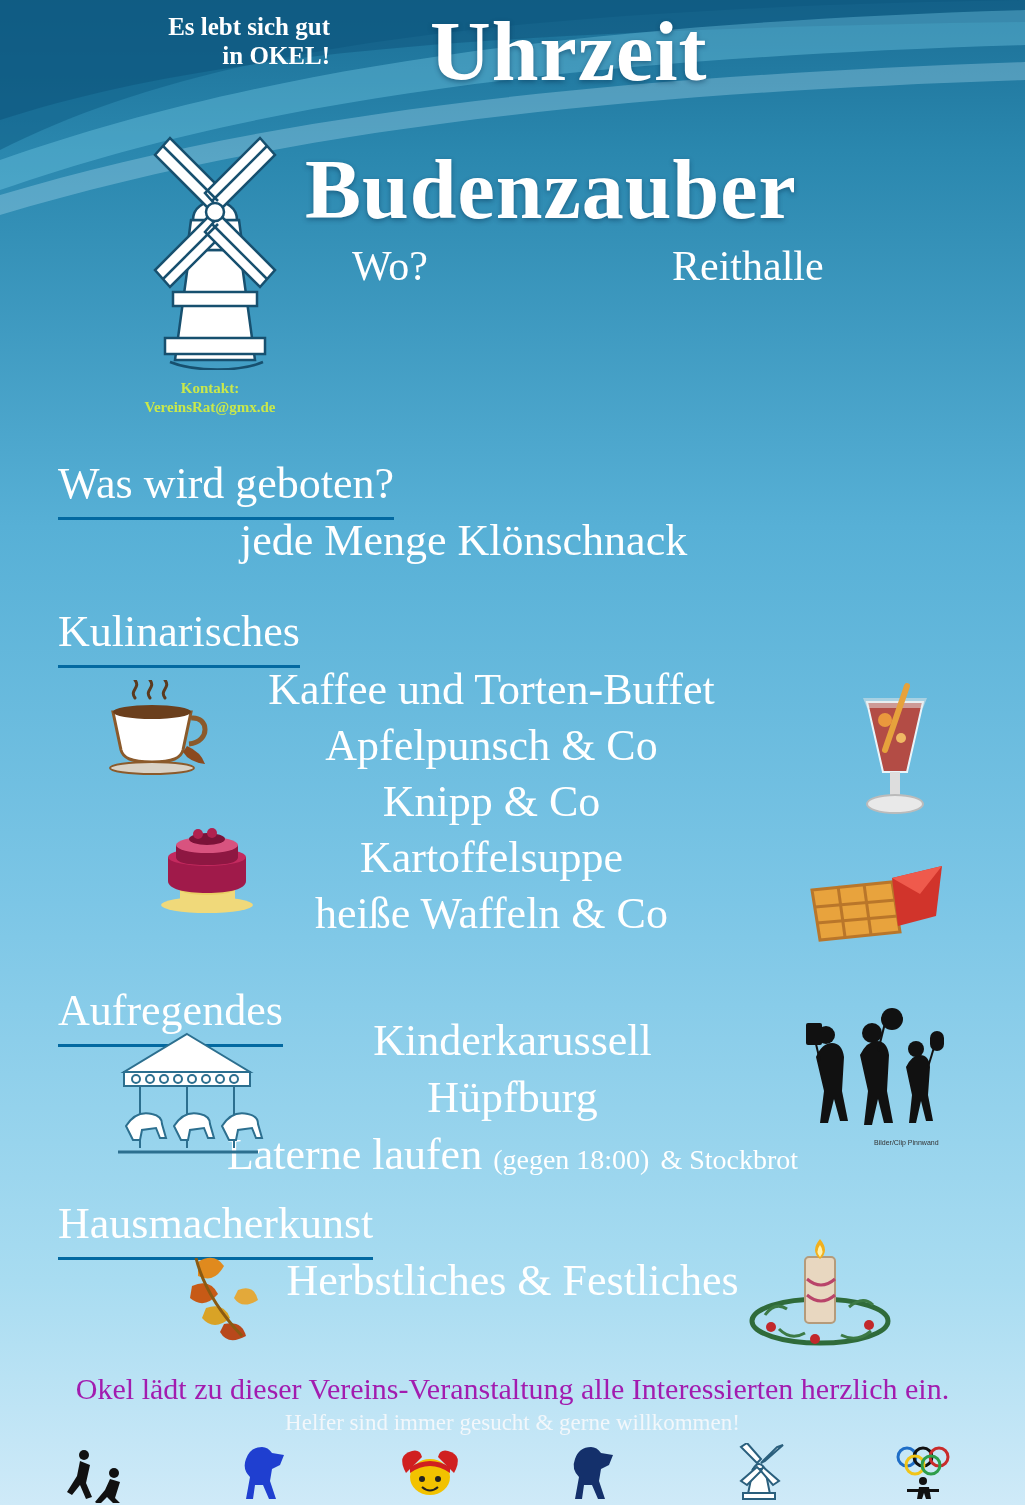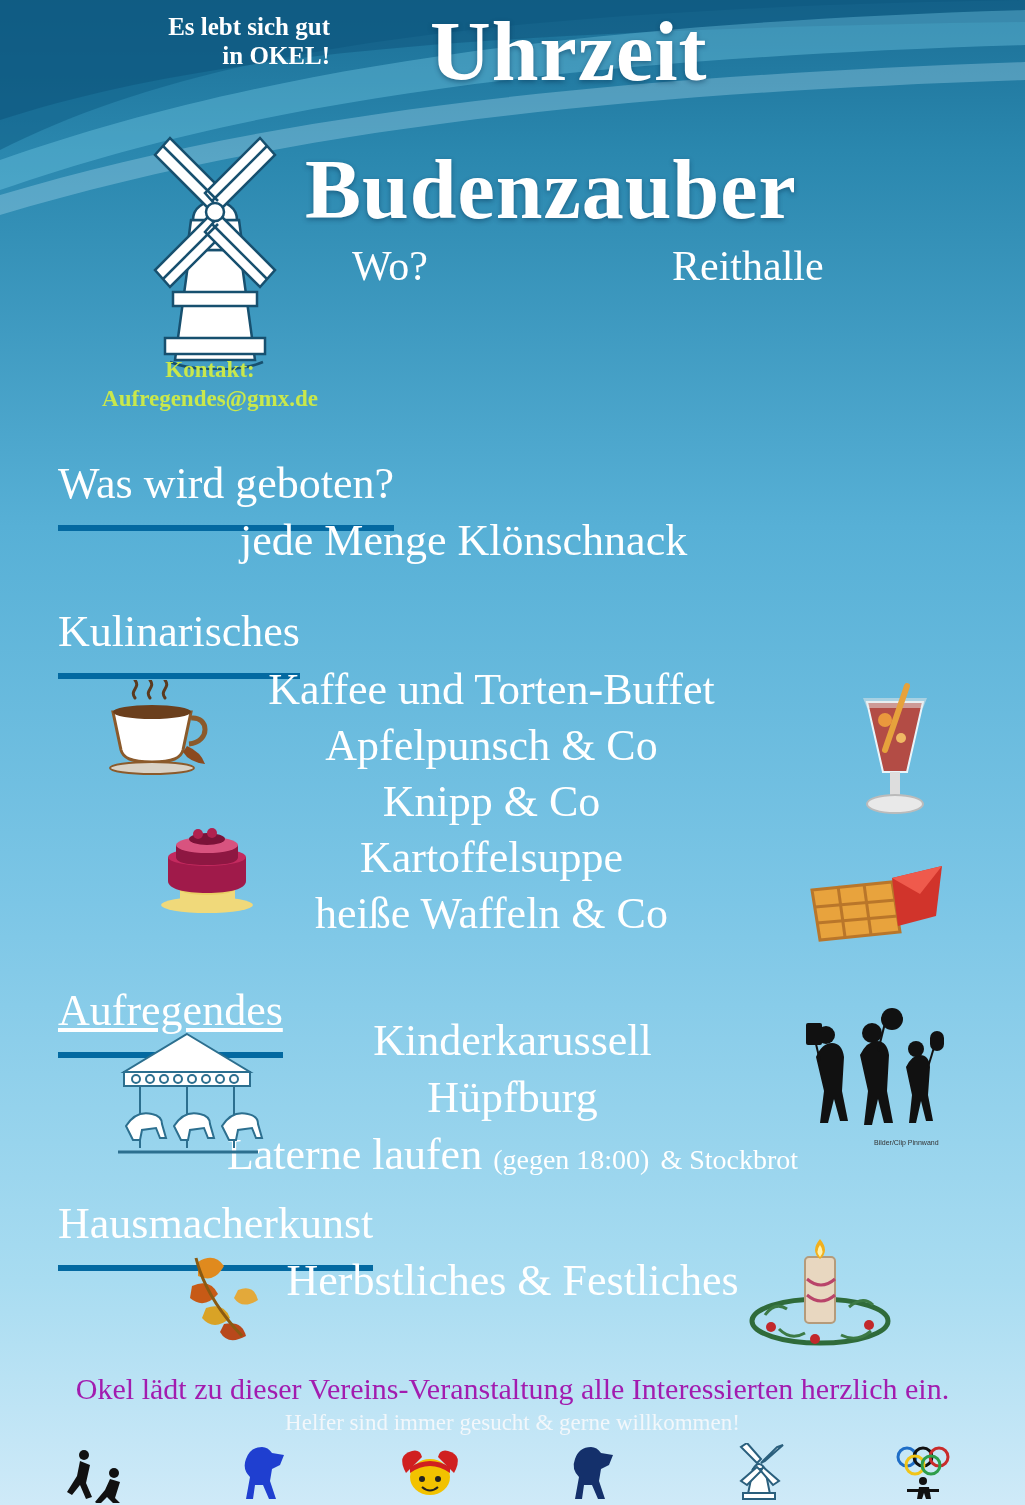--- a/index.html
+++ b/index.html
@@ -10,43 +10,43 @@
     position:relative;overflow:hidden;color:#fff;
   }
   .wave{position:absolute;left:0;top:0;width:1025px;height:240px;pointer-events:none;}
   .logo{position:absolute;left:60px;top:5px;width:270px;height:420px;}
   .logo-slogan{
     position:absolute;left:40px;top:8px;width:230px;text-align:right;
     font-size:25px;line-height:1.15;color:#fff;font-weight:bold;
   }
   .windmill{position:absolute;left:55px;top:55px;width:200px;height:310px;}
   .kontakt{
-    position:absolute;left:20px;top:351px;width:260px;text-align:center;
-    color:#c9e84b;font-size:23px;line-height:1.25;font-weight:bold;
+    position:absolute;left:20px;top:374px;width:260px;text-align:center;
+    color:#c9e84b;font-size:15px;line-height:1.25;font-weight:bold;
   }
   .title1{
     position:absolute;left:430px;top:10px;font-size:84px;line-height:1;
     font-weight:bold;letter-spacing:1px;text-shadow:0 2px 5px rgba(0,40,70,.45);
   }
   .title2{
     position:absolute;left:305px;top:148px;font-size:84px;line-height:1;
     font-weight:bold;letter-spacing:1px;text-shadow:0 2px 5px rgba(0,40,70,.45);
   }
   .facts{position:absolute;left:352px;top:238px;font-size:42px;line-height:1.35;}
   .facts .row{display:flex;}
   .facts .q{width:320px;}
   .facts .a{white-space:nowrap;}
 
   .sec-head{
     position:absolute;font-size:44px;font-weight:normal;
-    border-bottom:6px solid #0369a1;padding-bottom:16px;
+    border-bottom:3px solid #0369a1;padding-bottom:8px;
   }
   .h-geboten{left:58px;top:458px;}
   .h-kulinarisch{left:58px;top:606px;}
-  .h-aufregend{left:58px;top:985px;text-decoration:underline;}
+  .h-aufregend{left:58px;top:985px;}
   .h-hausmacher{left:58px;top:1198px;}
 
   .klon{position:absolute;left:240px;top:515px;font-size:44px;}
 
   .kul-list{position:absolute;left:0;top:662px;width:983px;text-align:center;font-size:44px;line-height:1.27;}
   .kul-list div{margin:0;}
 
   .auf-list{position:absolute;left:0;top:1012px;width:1025px;text-align:center;font-size:44px;line-height:1.3;}
   .small-note{font-size:28px;}
 
@@ -110,21 +110,21 @@
         <line x1="152" y1="86" x2="97" y2="141"></line>
         <line x1="48" y1="219" x2="103" y2="164"></line>
         <line x1="152" y1="219" x2="97" y2="164"></line>
       </g>
       <circle cx="100" cy="152" r="9"></circle>
       <path d="M55,302 C80,312 125,312 148,302" fill="none"></path>
     </g>
   </svg>
   <div class="kontakt">
     <div>Kontakt:</div>
-    <div>Aufregendes@gmx.de</div>
+    <div>VereinsRat@gmx.de</div>
   </div>
 </div>
 
 <div class="title1">Uhrzeit</div>
 <div class="title2">Budenzauber</div>
 
 <div class="facts">
   <div class="row">
     <div class="q">Wo?</div>
     <div class="a">Reithalle</div>

